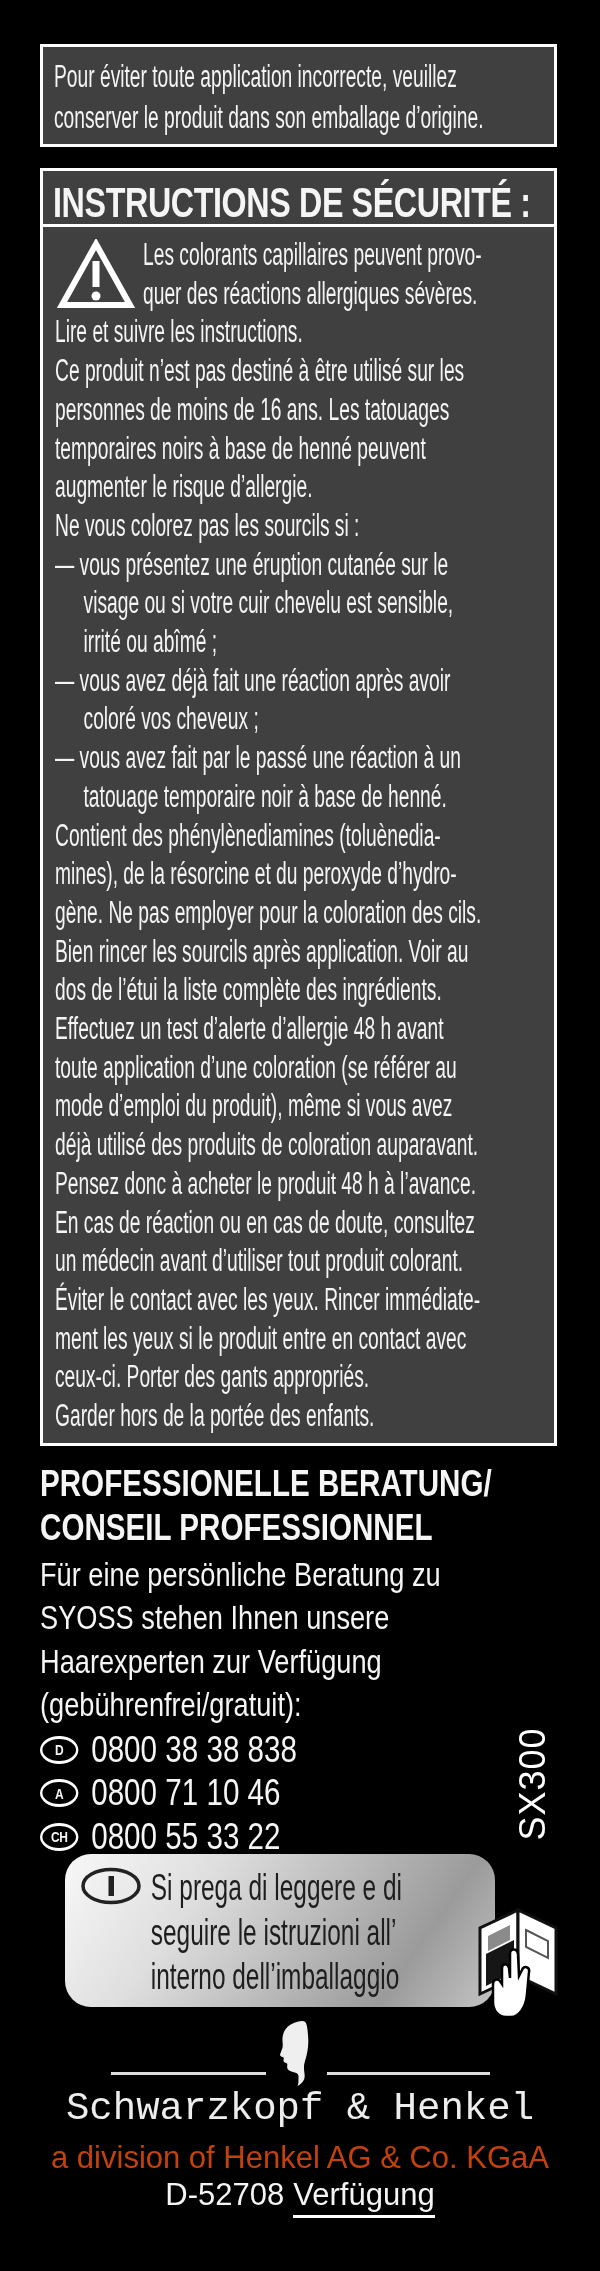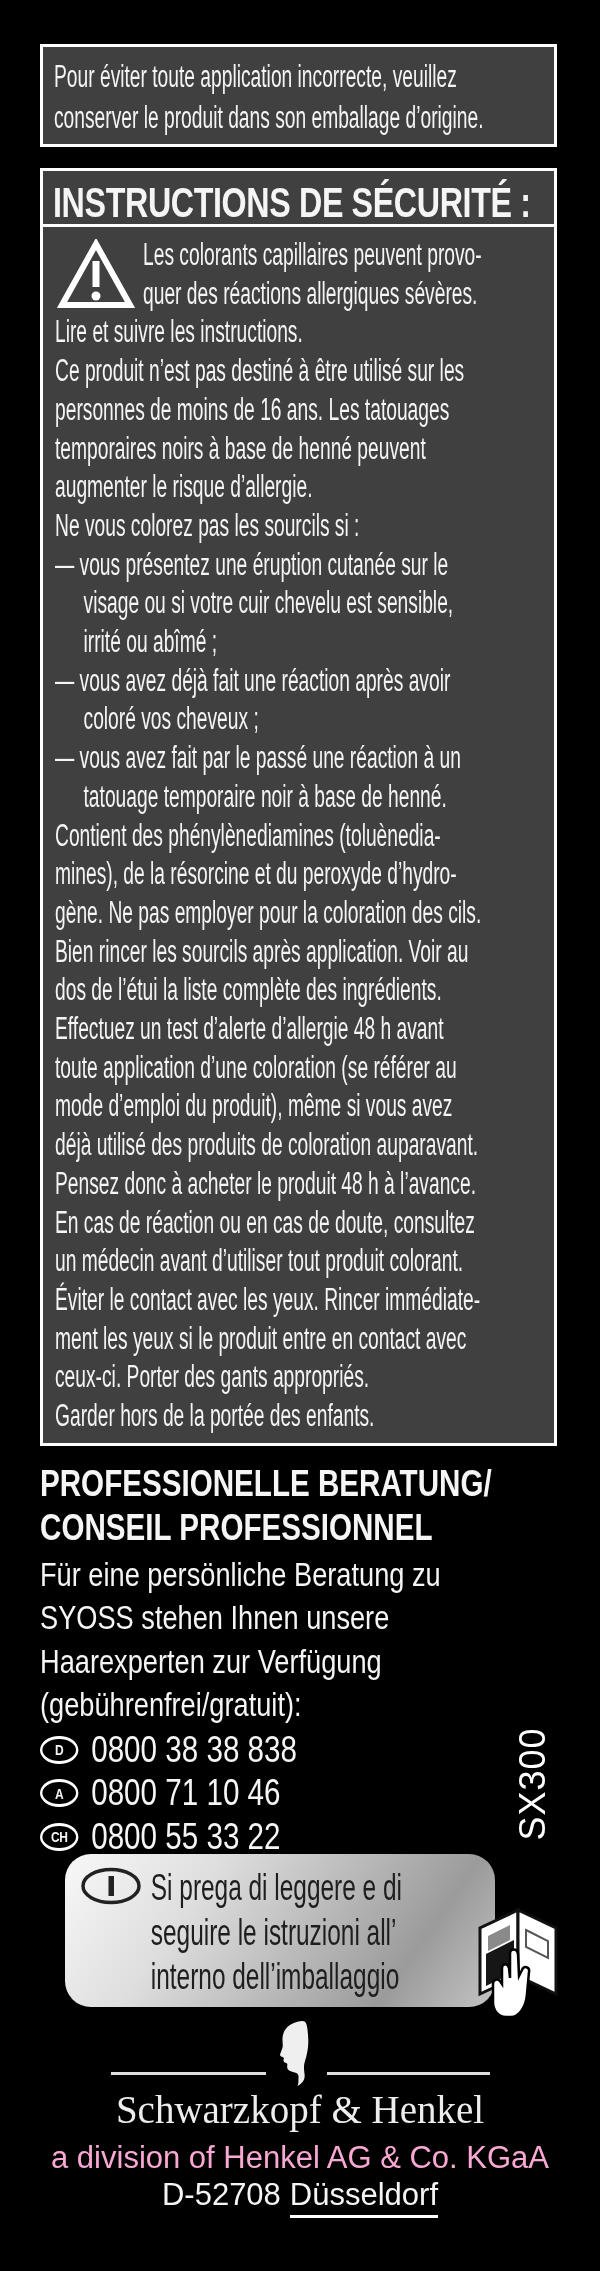--- a/index.html
+++ b/index.html
@@ -43,23 +43,23 @@
   .it-text{position:absolute;left:0;top:12px;width:622px;transform:scaleX(0.66);
       transform-origin:0 0;padding-left:130px;box-sizing:border-box;
       font-size:37px;line-height:44.5px;color:#1e1e1e;}
   .booklet{position:absolute;left:470px;top:1906px;}
   
   .head-logo{position:absolute;left:274px;top:2020px;}
   .rule{position:absolute;top:2072px;height:3px;background:#ddd;}
   .rule.l{left:111px;width:155px;}
   .rule.r{left:327px;width:163px;}
   .brand{position:absolute;top:2087px;left:0;width:600px;text-align:center;
-      font-family:Liberation Serif, serif;font-size:39px;color:#ededed;}
+      font-family:Liberation Mono, monospace;font-size:39px;color:#ededed;}
   .division{position:absolute;top:2140px;left:0;width:600px;text-align:center;
-      font-size:31px;color:#f9a8d4;}
+      font-size:31px;color:#c2410c;}
   .address{position:absolute;top:2177px;left:0;width:600px;text-align:center;font-size:31px;}
   .address .prefix{margin-right:9px;}
   .address .city{border-bottom:3px solid #fff;padding-bottom:3px;}
 </style>
 </head>
 <body>
 
 <div>
 
   <div class="box" id="boxA">
@@ -181,16 +181,16 @@
              C12.7 48.6 14.4 50.6 17.4 51.5 L21.5 52.7
              C23.8 53.4 24.9 55 24.5 57.8 C24.2 60.2 25 62.8 23.4 66
              C29.4 63.2 31 59 30.6 54.6 C30.2 50.4 29.2 47 31 41
              C33 34.6 34.8 27 34.2 18 C33.4 6 33 0.6 28 1 Z" fill="#efefef"></path>
   </svg>
   <div class="rule l"></div>
   <div class="rule r"></div>
   <div class="brand">Schwarzkopf &amp; Henkel</div>
   <div class="division">a division of Henkel AG &amp; Co. KGaA</div>
   <div class="address">
-    <span class="prefix">D-52708</span><span class="city">Düsseldorf</span>
+    <span class="prefix">D-52708</span><span class="city">Verfügung</span>
   </div>
 
 </div>
 
 </body></html>

